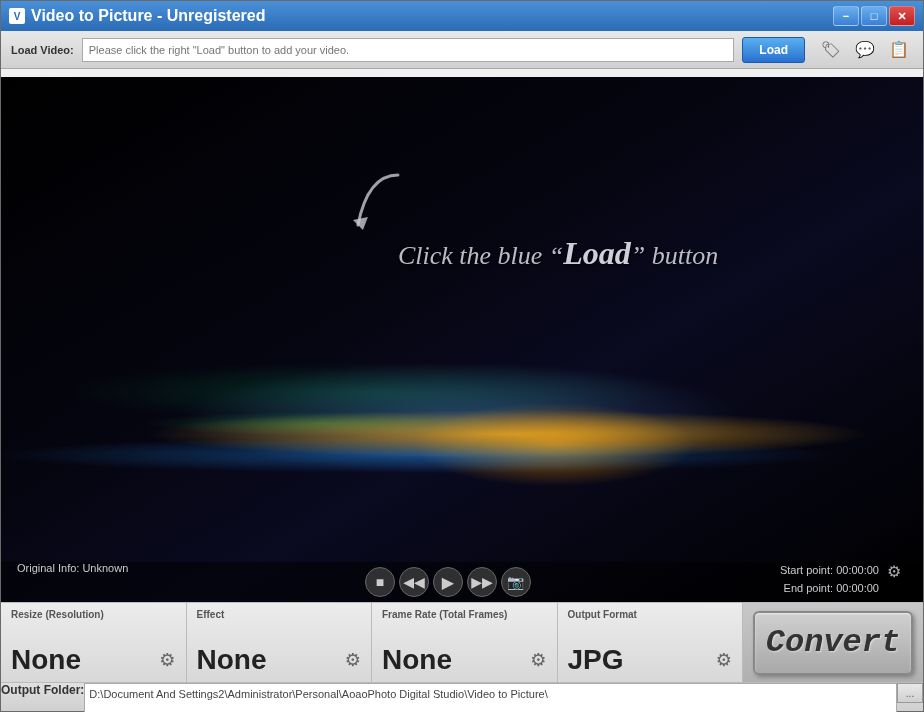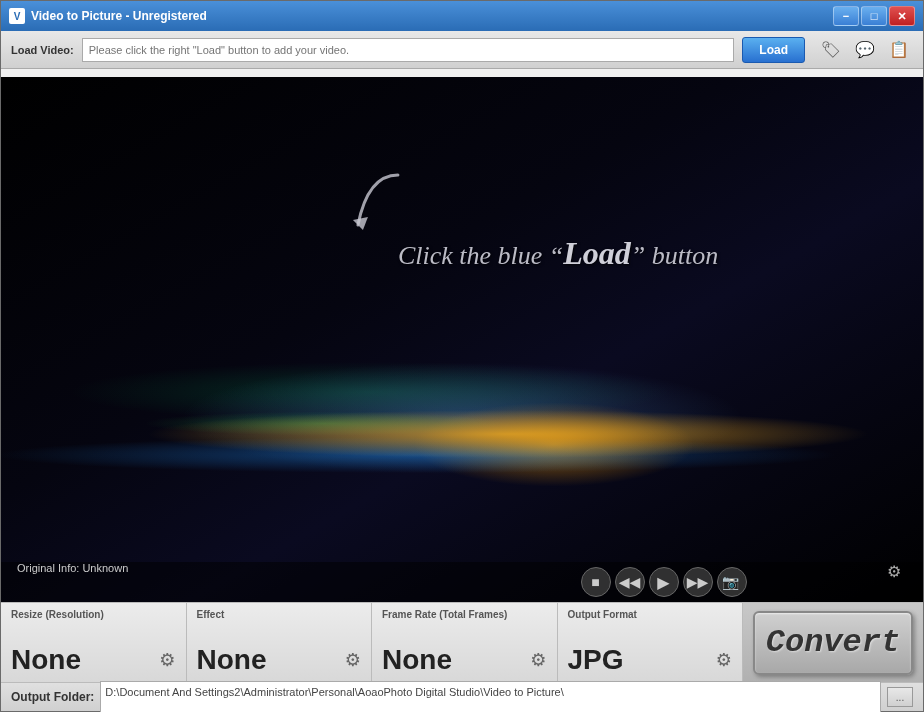--- a/index.html
+++ b/index.html
@@ -45,21 +45,21 @@
       display: flex;
       align-items: center;
       justify-content: center;
       font-size: 10px;
       color: #2a6cb5;
       font-weight: bold;
     }
 
     .title-text {
       color: white;
-      font-size: 12px;
+      font-size: 16px;
       font-weight: 600;
     }
 
     .title-bar-buttons {
       display: flex;
       gap: 2px;
     }
 
     .title-btn {
       width: 26px;
@@ -347,23 +347,21 @@
       font-weight: bold;
       color: #333;
       font-family: Liberation Mono, monospace;
       text-shadow: 1px 1px 2px rgba(255,255,255,0.5);
     }
 
     
     .output-row {
       height: 28px;
       display: flex;
-      align-items: center;
-      padding: 0 10px;
-      gap: 6px;
+      padding: 0 0;
       background: linear-gradient(to bottom, #e0e0e0, #d0d0d0);
     }
 
     .output-label {
       font-size: 12px;
       font-weight: bold;
       color: #333;
       white-space: nowrap;
     }
 
@@ -443,20 +441,24 @@
       <span class="original-info">Original Info: Unknown</span>
 
       <div class="playback-controls">
         <button class="ctrl-btn">■</button>
         <button class="ctrl-btn">◀◀</button>
         <button class="ctrl-btn play-btn">▶</button>
         <button class="ctrl-btn">▶▶</button>
         <button class="ctrl-btn">📷</button>
       </div>
 
+      <div class="time-info">
+        <div>Start point: 00:00:00</div>
+        <div>End point: 00:00:00</div>
+      </div>
       <span class="settings-icon">⚙</span>
     </div>
   </div>
 
   <div class="bottom-panel">
     <div class="controls-row">
 
       <div class="control-box">
         <div class="control-label-small">
           <span>Resize</span> <span>(Resolution)</span>

